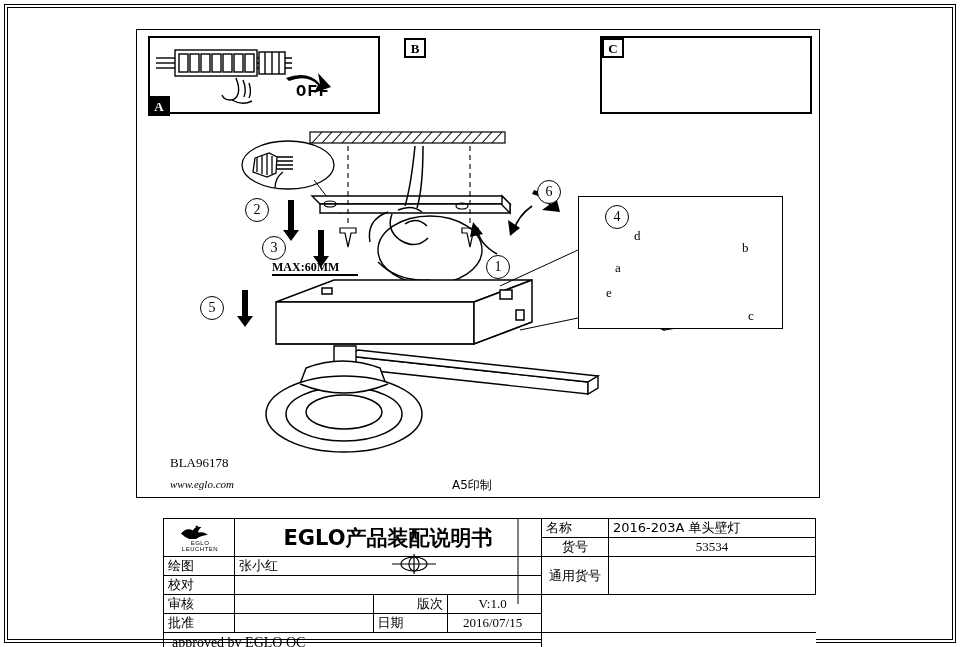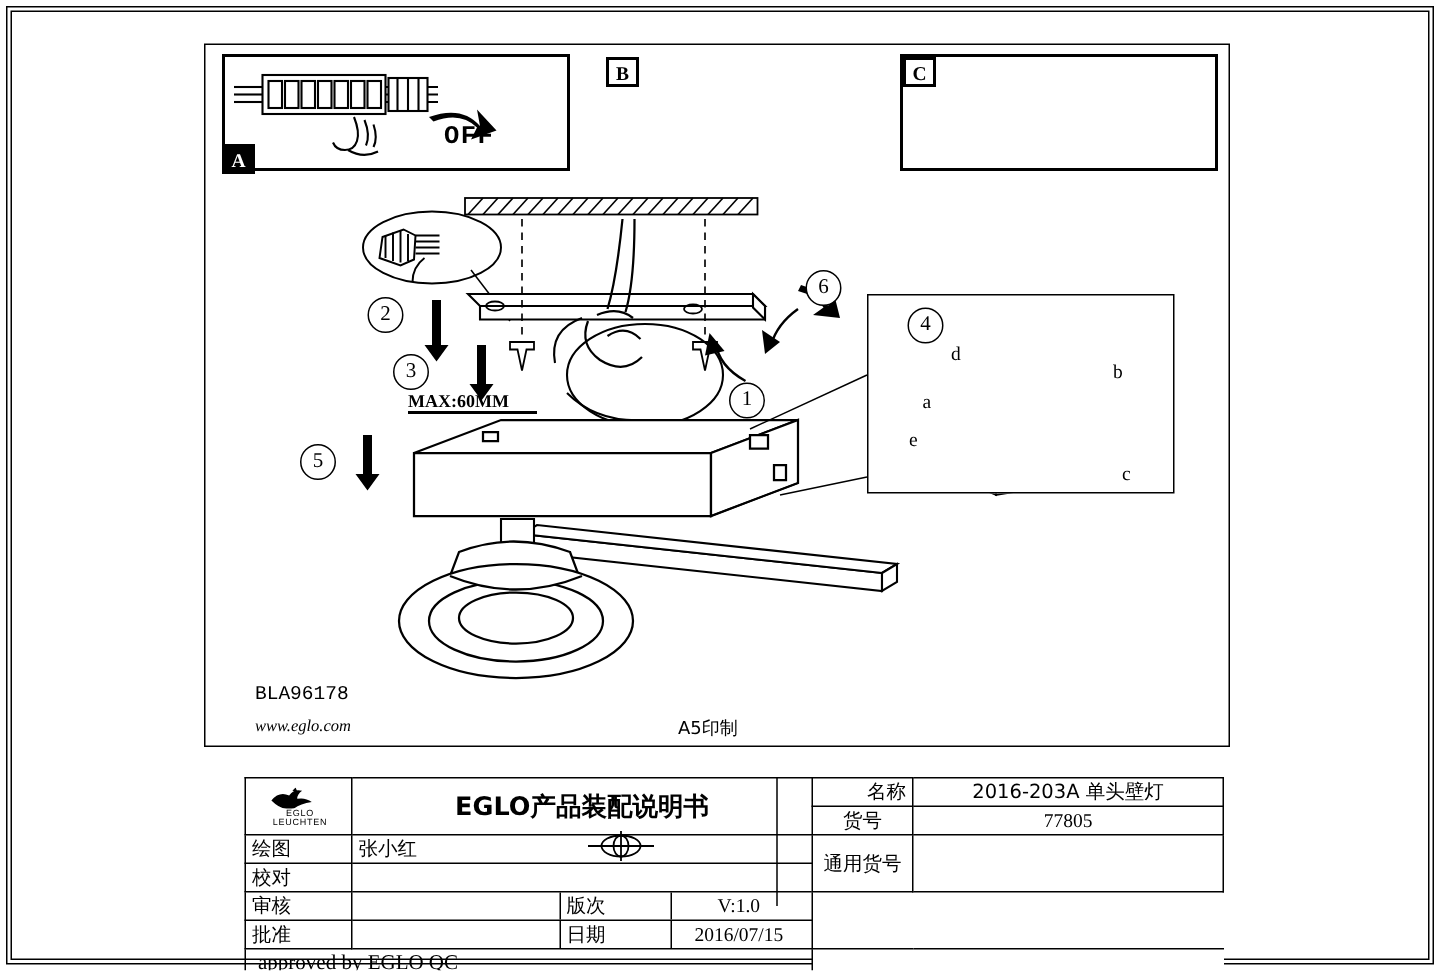--- a/index.html
+++ b/index.html
@@ -23,30 +23,30 @@
   
   .panel-4{position:absolute;left:578px;top:196px;width:205px;height:133px;border:1px solid #000;box-sizing:border-box;background:#fff;}
 
   .circnum{position:absolute;width:24px;height:24px;border:1.6px solid #000;border-radius:50%;text-align:center;line-height:21px;font-size:14px;font-family:"Liberation Serif",serif;background:#fff;box-sizing:border-box;}
 
   .txt{position:absolute;font-family:"Liberation Serif",serif;}
 
   .maxtext{position:absolute;left:272px;top:260px;font-size:12px;font-weight:bold;font-family:"Liberation Serif",serif;letter-spacing:0px;}
   .maxtext-underline{position:absolute;left:272px;top:274px;width:86px;height:1.5px;background:#000;}
 
-  .code{position:absolute;left:170px;top:455px;font-size:13px;font-family:Liberation Mono, monospace;}
+  .code{position:absolute;left:170px;top:455px;font-size:13px;font-family:Liberation Serif, serif;}
   .site{position:absolute;left:170px;top:478px;font-size:11px;font-family:"Liberation Serif",serif;font-style:italic;}
 
   .a5{position:absolute;left:452px;top:477px;font-size:12px;font-family:"Liberation Serif",serif;}
 
   
   table.tb{position:absolute;left:163px;top:518px;border-collapse:collapse;font-family:"Liberation Serif",serif;font-size:13px;}
   table.tb td{border:1px solid #000;padding:0 4px;height:17px;vertical-align:middle;}
   .logo-cell{text-align:center;}
-  .title-main{font-size:17px;font-weight:bold;letter-spacing:0px;margin-left:20px;}
+  .title-main{font-size:21px;font-weight:bold;letter-spacing:0px;margin-left:20px;}
   .cjk{font-family:"DejaVu Sans",sans-serif;}
   .centered{text-align:center;}
 
   
   .logo{position:relative;width:52px;height:30px;display:inline-block;vertical-align:middle;}
   .logo .bird{position:absolute;left:6px;top:2px;width:34px;height:14px;}
   .logo .txt1{position:absolute;left:2px;top:17px;font-size:6px;letter-spacing:.5px;font-family:"Liberation Sans",sans-serif;}
 
   svg{display:block;}
   .sv{position:absolute;left:0;top:0;}
@@ -316,47 +316,47 @@
       <td class="logo-cell" rowspan="2" style="width:62px;">
         <span class="logo">
           <svg class="bird" viewBox="0 0 60 26">
             <path d="M2 16 q10 -12 22 -6 q6 -9 16 -6 q-6 4 -6 10 q10 -2 18 4 q-14 2 -22 8 q-14 4 -28 -10 z" fill="#000"></path>
             <path d="M28 4 l4 -4 l2 5 z" fill="#000"></path>
           </svg>
           <span class="txt1">EGLO LEUCHTEN</span>
         </span>
       </td>
       <td rowspan="2" style="width:298px;text-align:center;" class="title-main cjk">EGLO产品装配说明书</td>
-      <td style="width:58px;text-align:right;" class="cjk">名称</td>
-      <td style="width:198px;text-align:center;" class="cjk">2016-203A 单头壁灯</td>
+      <td style="width:58px;text-align:left;" class="cjk">名称</td>
+      <td style="width:198px;text-align:left;" class="cjk">2016-203A 单头壁灯</td>
     </tr>
     <tr>
       <td class="cjk centered">货号</td>
-      <td class="centered">77805</td>
+      <td class="centered">53534</td>
     </tr>
     <tr>
       <td class="cjk">绘图</td>
       <td class="cjk">张小红</td>
       <td class="cjk centered" rowspan="2">
         <div>通用货号</div>
       </td>
       <td rowspan="2"></td>
     </tr>
     <tr>
       <td class="cjk">校对</td>
       <td class="cjk"></td>
     </tr>
     <tr>
       <td class="cjk">审核</td>
       <td>
         <table style="border:0;width:100%;border-collapse:collapse;">
           <tbody>
                 <tr>
             <td style="border:0;width:45%;"></td>
-            <td style="border:0;border-left:1px solid #000;width:25%;text-align:left;" class="cjk">版次</td>
+            <td style="border:0;border-left:1px solid #000;width:25%;text-align:right;" class="cjk">版次</td>
             <td style="border:0;border-left:1px solid #000;width:30%;text-align:center;margin-top:47px;">V:1.0</td>
           </tr>
         </tbody>
             </table>
       </td>
     </tr>
     <tr>
       <td class="cjk">批准</td>
       <td>
         <table style="border:0;width:100%;border-collapse:collapse;">

